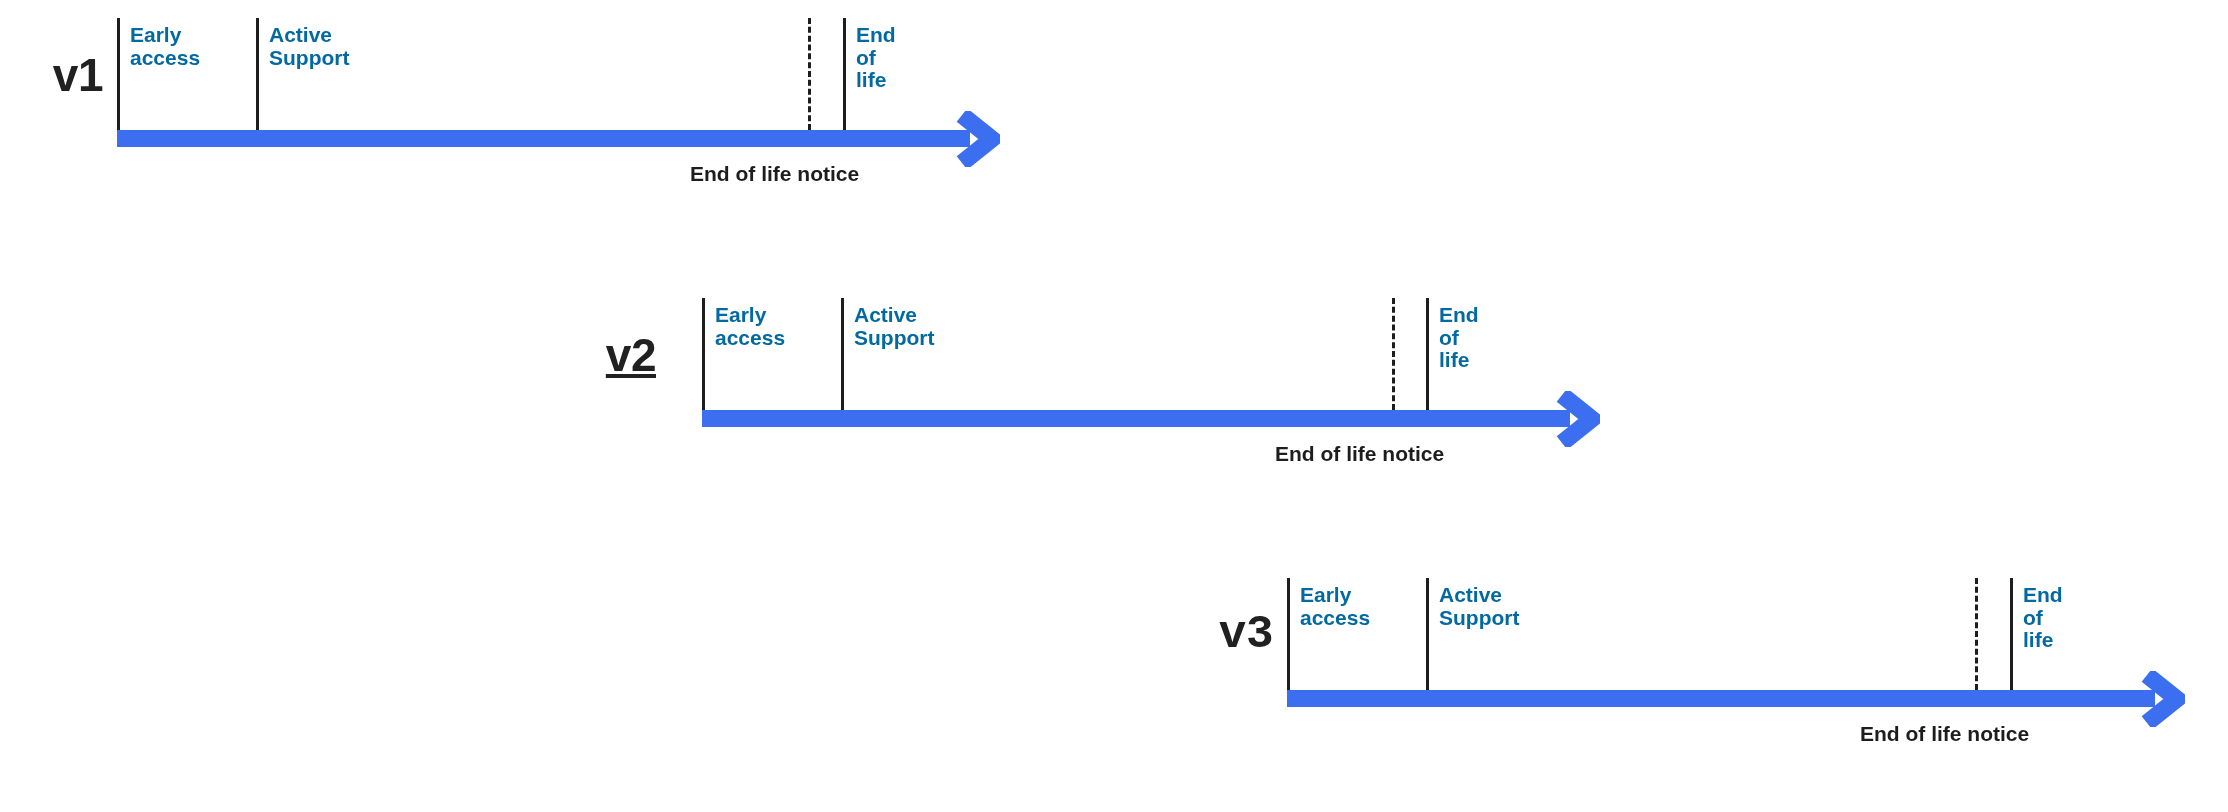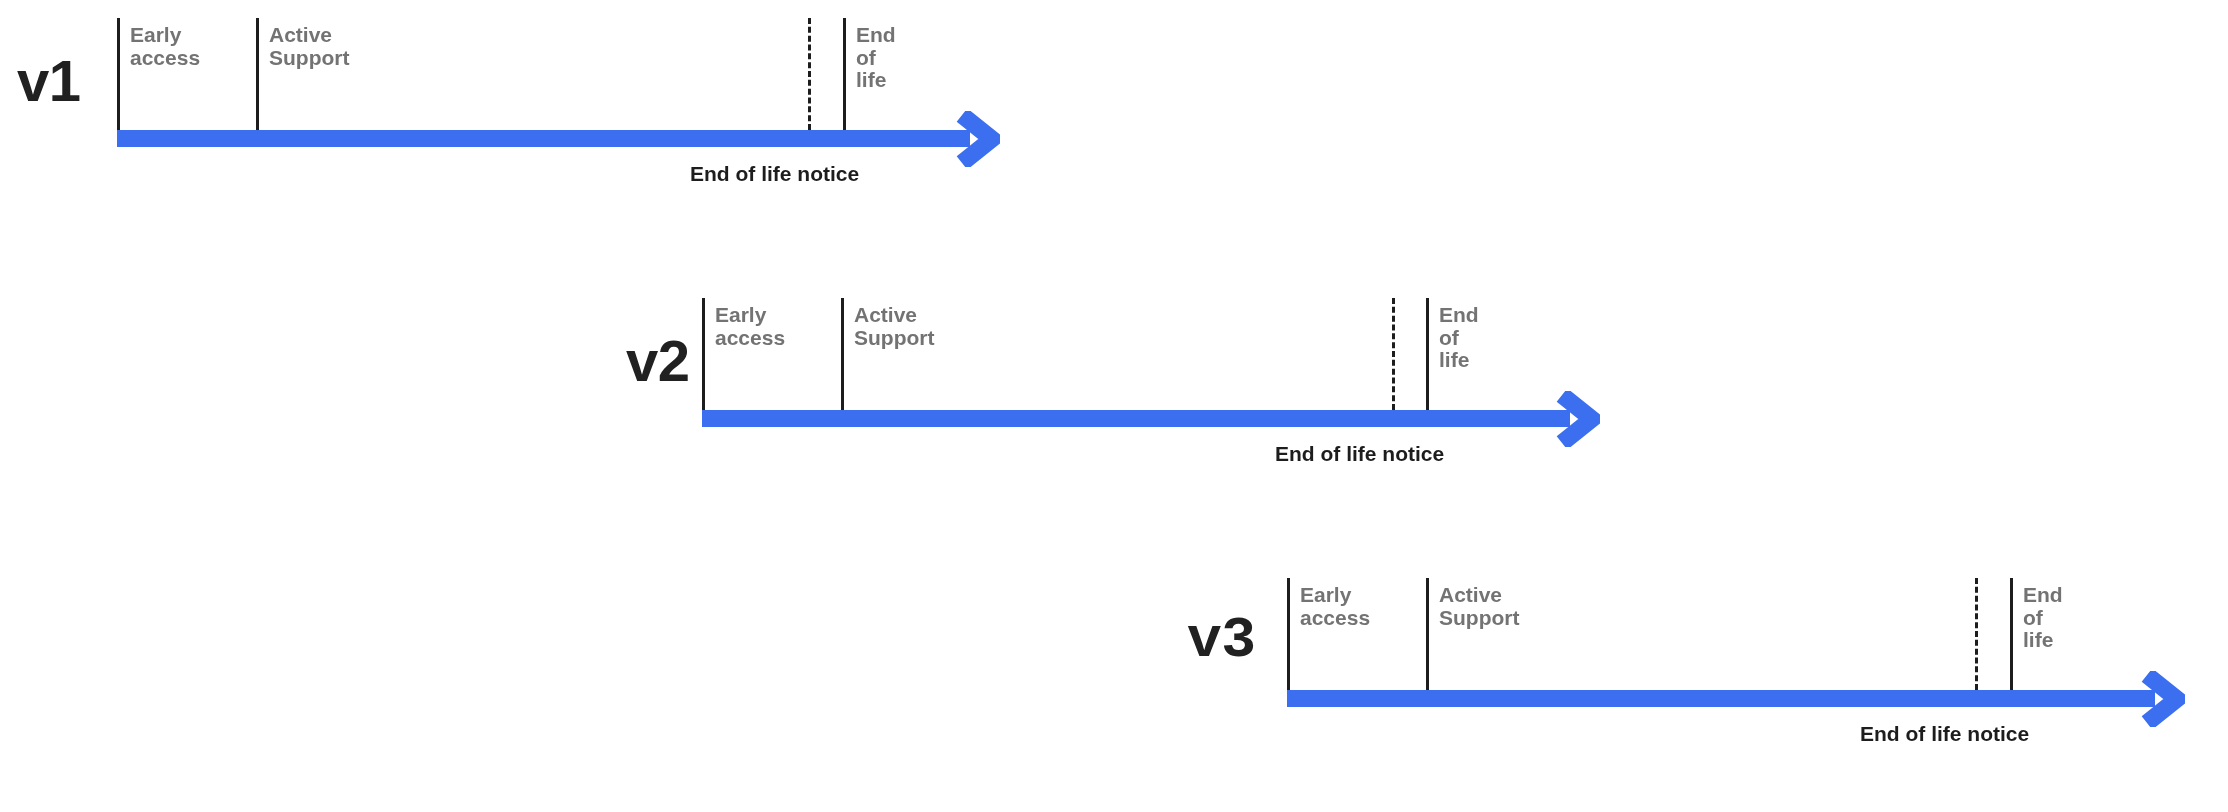--- a/index.html
+++ b/index.html
@@ -28,21 +28,22 @@
     position: absolute;
     height: 260px;
   }
 
   
   .version-label {
     position: absolute;
     left: 0;
     top: 52px;
     width: 86px;
-    font-size: 58px;
+    text-align: right;
+    font-size: 46px;
     font-weight: 700;
     line-height: 1;
     letter-spacing: -0.5px;
     color: #212121;
     white-space: nowrap;
   }
 
   
   .phases {
     position: absolute;
@@ -65,21 +66,21 @@
     border-left: 3px dashed #1d1d1d;
   }
 
   
   .phase-label {
     position: absolute;
     top: 6px;
     font-size: 21px;
     font-weight: 700;
     line-height: 1.08;
-    color: #737373;
+    color: #0369a1;
     white-space: pre-line;
   }
 
   
   .axis {
     position: absolute;
     height: 17px;
   }
   .axis-bar {
     position: absolute;
@@ -127,21 +128,21 @@
         <div class="axis-bar" style="width: 853px;"></div>
         <div class="axis-head">
           <svg width="46" height="56" viewBox="0 0 46 56" aria-hidden="true">
             <path d="M8 4 L38 28 L8 52" fill="none" stroke="#3b6ff0" stroke-width="17" stroke-linecap="butt" stroke-linejoin="miter"></path>
           </svg>
         </div>
       </div>
       <div class="axis-caption" style="left: 690px; top: 162px;">End of life notice</div>
     </div>
     <div class="timeline-row" style="left: 0px; top: 280px;">
-      <div class="version-label" style="left: 626px;">v2</div>
+      <div class="version-label" style="left: 570px; text-decoration: underline;">v2</div>
       <div class="phases" style="left: 0px;">
         <div class="divider" style="left: 702px;"></div>
         <div class="phase-label" style="left: 715px;">Early
 access</div>
         <div class="divider" style="left: 841px;"></div>
         <div class="phase-label" style="left: 854px;">Active Support</div>
         <div class="divider dashed" style="left: 1392px;"></div>
         <div class="divider" style="left: 1426px;"></div>
         <div class="phase-label" style="left: 1439px;">End of life</div>
       </div>

